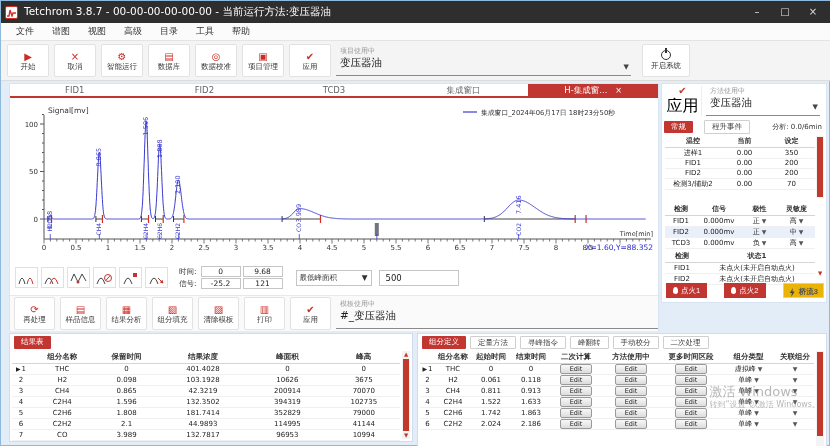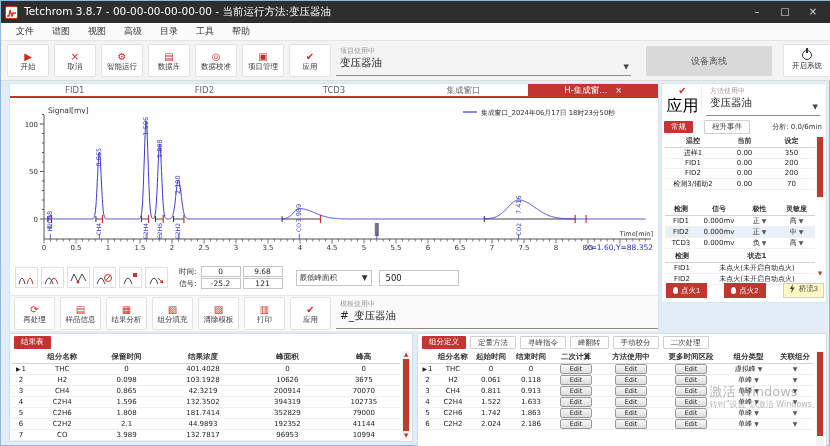--- a/index.html
+++ b/index.html
@@ -76,22 +76,22 @@
   .mtbl { position:absolute; left:3px; width:150px; }
   .mtbl table { width:100%; border-collapse:collapse; table-layout:fixed; }
   .mtbl th { font-size:7px; color:#333; border-bottom:1px solid #d5d5d5; height:11px; font-weight:bold; }
   .mtbl td { font-size:7px; color:#222; text-align:center; height:10px; border-bottom:1px solid #f0f0f0; white-space:nowrap; overflow:hidden; }
   .mtbl tr.alt td { background:#e9f0fa; }
   .ddv { font-size:6px; color:#555; }
   .mbuttons { position:absolute; left:4px; top:199px; width:158px; height:16px; display:flex; gap:17px; }
   .ignite { width:44px; height:15px; background:#c23632; color:#fff; font-size:7.5px; border:none;
             display:flex; align-items:center; justify-content:center; gap:3px; }
   .flame { width:5px; height:7px; background:#fff; border-radius:50% 50% 50% 50%/62% 62% 38% 38%; }
-  .bridge { width:44px; height:15px; background:#fef9c3; color:#555; font-size:7.5px; border:1px solid #cfcfcf;
-            display:flex; align-items:flex-start; justify-content:center; gap:3px; }
+  .bridge { width:44px; height:15px; background:#eab308; color:#555; font-size:7.5px; border:1px solid #cfcfcf;
+            display:flex; align-items:flex-end; justify-content:center; gap:3px;font-weight:bold; }
   .bolt { width:7px; height:9px; background:#444; clip-path:polygon(60% 0,15% 55%,45% 55%,35% 100%,85% 38%,52% 38%); }
 
   
   .vscroll { position:absolute; width:8px; background:#f3f3f3; }
   .vthumb { position:absolute; left:1px; right:1px; background:#c0392b; }
   .varrow { position:absolute; left:0; width:8px; height:7px; font-size:5.5px; line-height:7px; text-align:center; color:#c0392b; }
   .hscroll { position:absolute; height:7px; background:#f3f3f3; }
   .hthumb { position:absolute; top:1px; bottom:1px; background:#c0392b; }
   .harrow { position:absolute; top:0; width:8px; height:7px; font-size:5.5px; line-height:7px; text-align:center; color:#c0392b; }
 
@@ -168,21 +168,20 @@
     </div>
     <div class="tbtn">
       <span class="ticon">✔</span>
       <span class="tlabel">应用</span>
     </div>
     <div class="combo combo1">
       <div class="clabel">项目使用中</div>
       <div class="cvalue">变压器油</div>
       <span class="chev">▼</span>
     </div>
-    <div class="device-btn">设备离线</div>
     <div class="power-btn">
       <span class="power-ic"></span>
       <span class="tlabel">开启系统</span>
     </div>
   </div>
 
   <div class="left-col">
     <div class="tabbar">
       <div class="tab">FID1</div>
       <div class="tab">FID2</div>
@@ -670,21 +669,21 @@
               <td>1.808</td>
               <td>181.7414</td>
               <td>352829</td>
               <td>79000</td>
             </tr>
             <tr>
               <td class="rownum">6</td>
               <td>C2H2</td>
               <td>2.1</td>
               <td>44.9893</td>
-              <td>192352</td>
+              <td>114995</td>
               <td>41144</td>
             </tr>
             <tr>
               <td class="rownum">7</td>
               <td>CO</td>
               <td>3.989</td>
               <td>132.7817</td>
               <td>96953</td>
               <td>10994</td>
             </tr>

